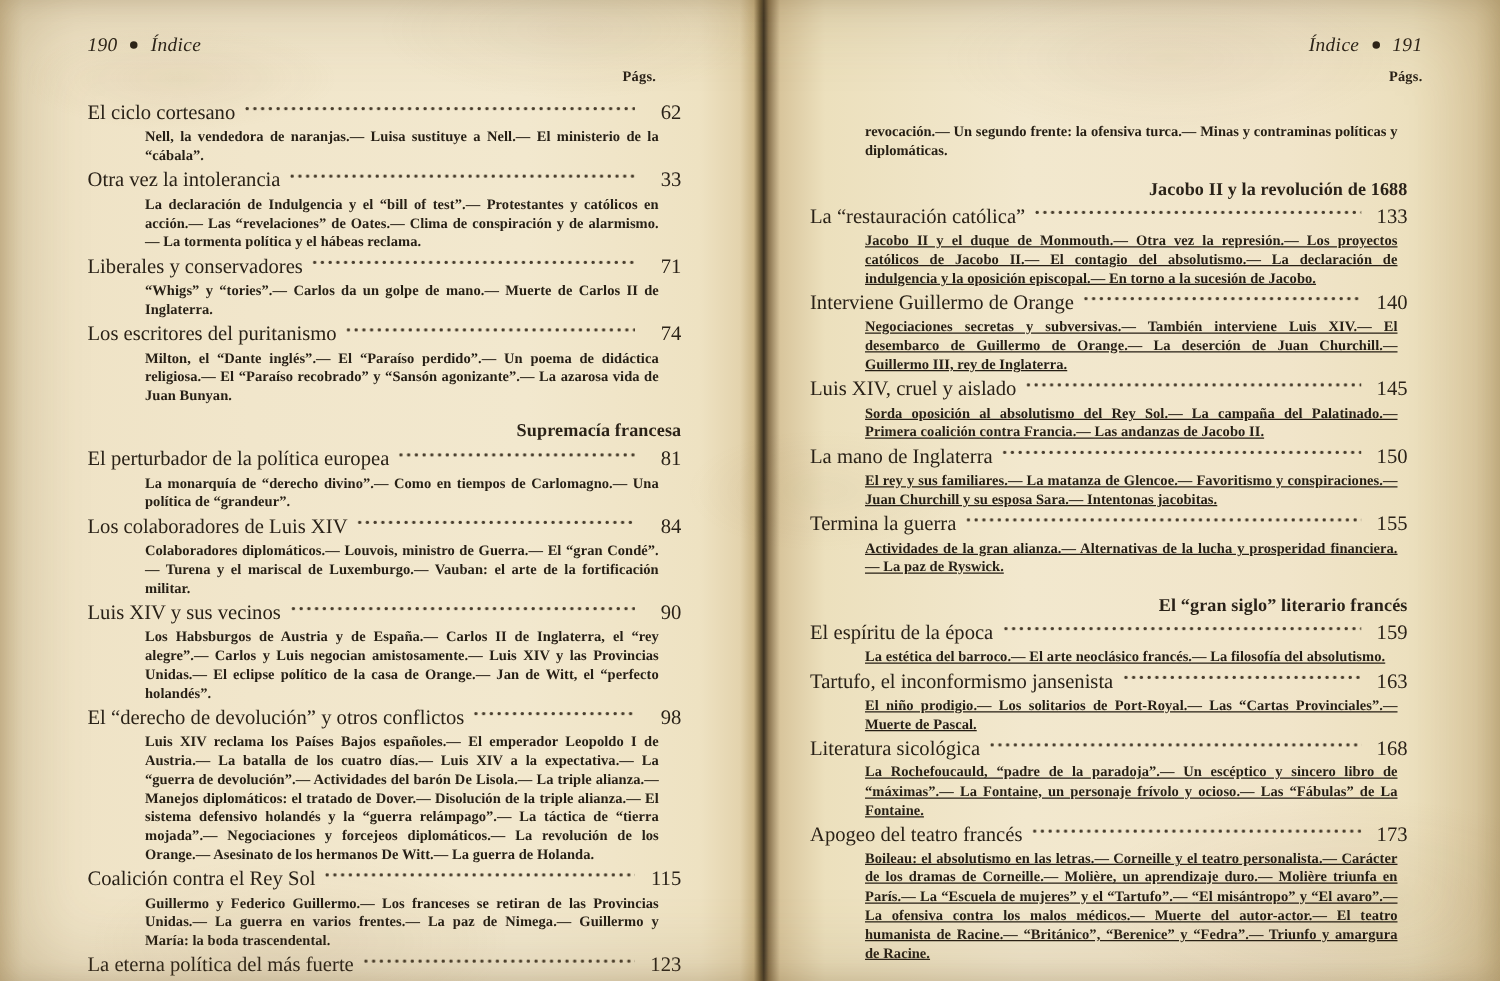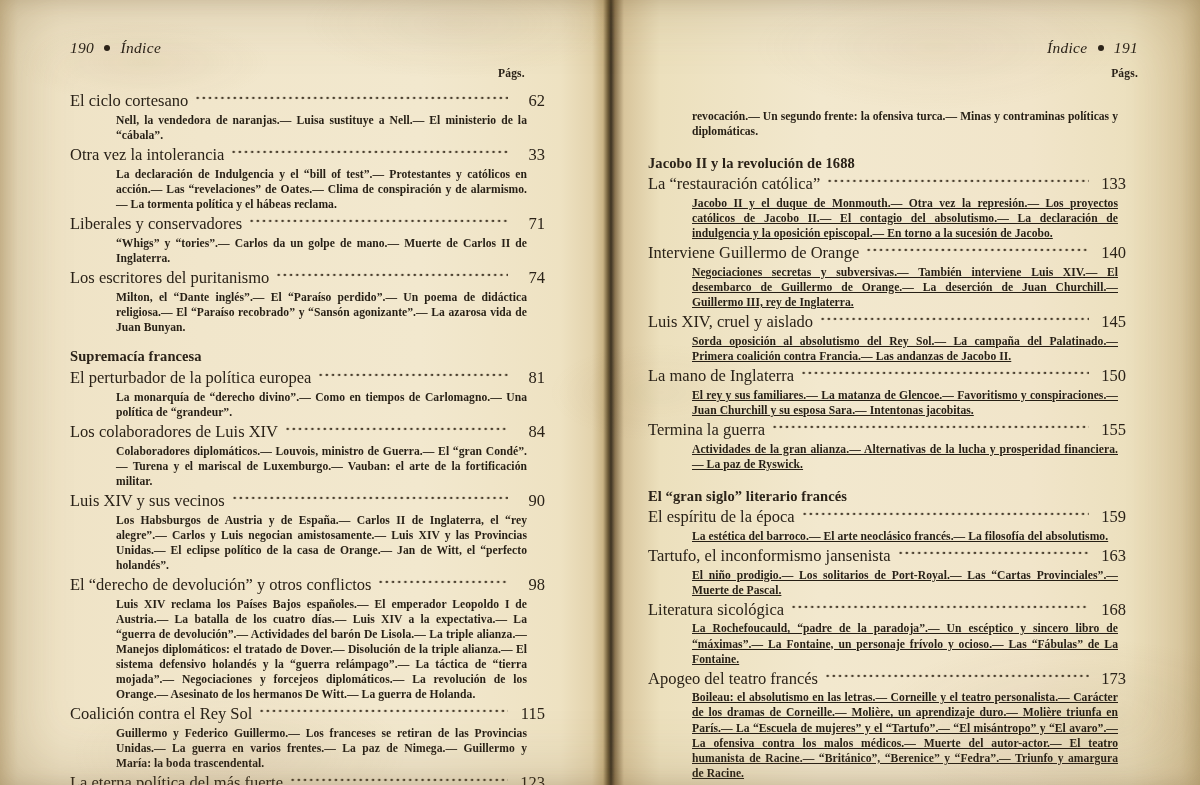--- a/index.html
+++ b/index.html
@@ -86,21 +86,21 @@
   .pags-right { right: 62px; }
 
   .toc {
     position: absolute;
     top: 80px;
   }
   .toc-left  { left: 70px;  width: 475px; }
   .toc-right { left: 40px;  width: 478px; }
 
   .section-title {
-    text-align: left;
+    text-align: right;
     font-weight: bold;
     font-size: 14.5px;
     letter-spacing: 0.1px;
     margin: 13px 0 4px 0;
   }
   .toc-right .section-title { margin: 16px 0 3px 0; }
 
   .entry-line {
     display: flex;
     align-items: flex-start;
@@ -143,21 +143,21 @@
     font-size: 11.6px;
     line-height: 1.30;
     text-align: justify;
     font-weight: bold;
     margin: 18px 0 0 44px;
     padding-right: 8px;
     color: #261f15;
   }
 
   
-  .toc, .running-head, .pags { text-rendering: optimizeLegibility; margin-top: 11px; }
+  .toc, .running-head, .pags { text-rendering: optimizeLegibility; }
 </style>
 </head>
 <body>
 
 <div class="book">
 
   <div class="page page-left">
 
     <div class="running-head rh-left">
       <span>190</span>

